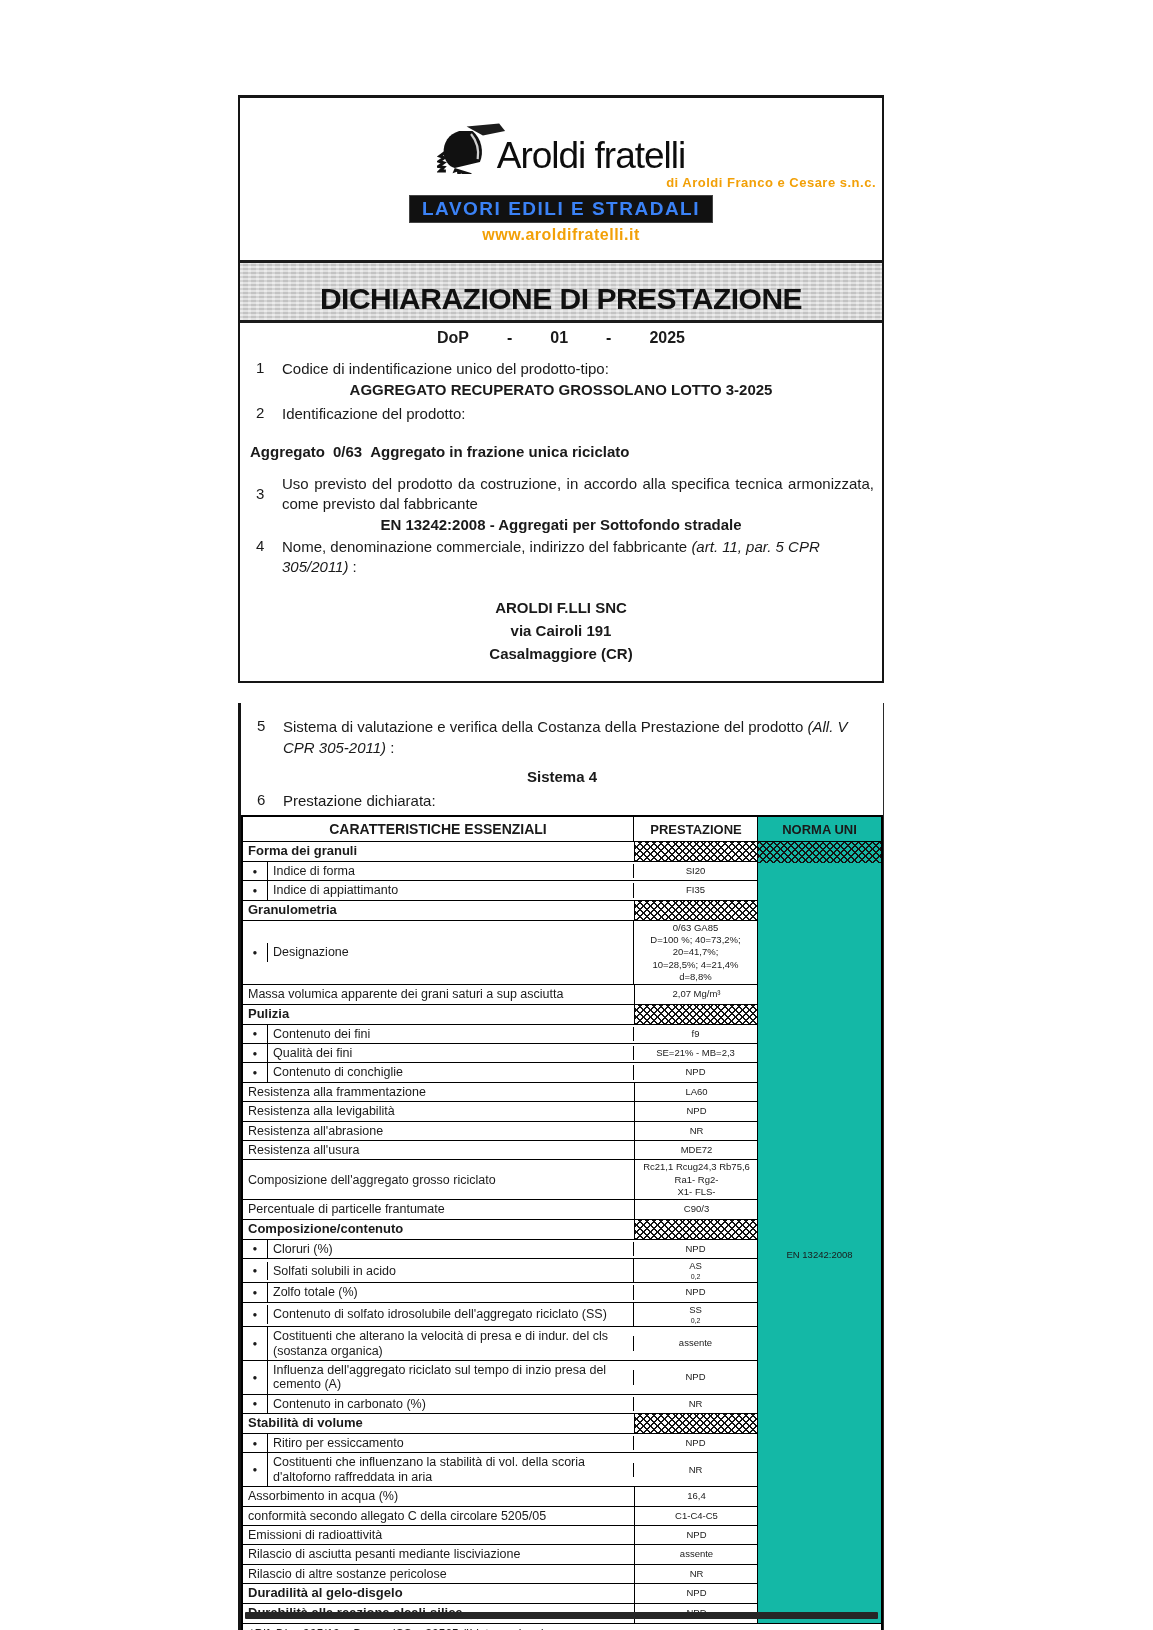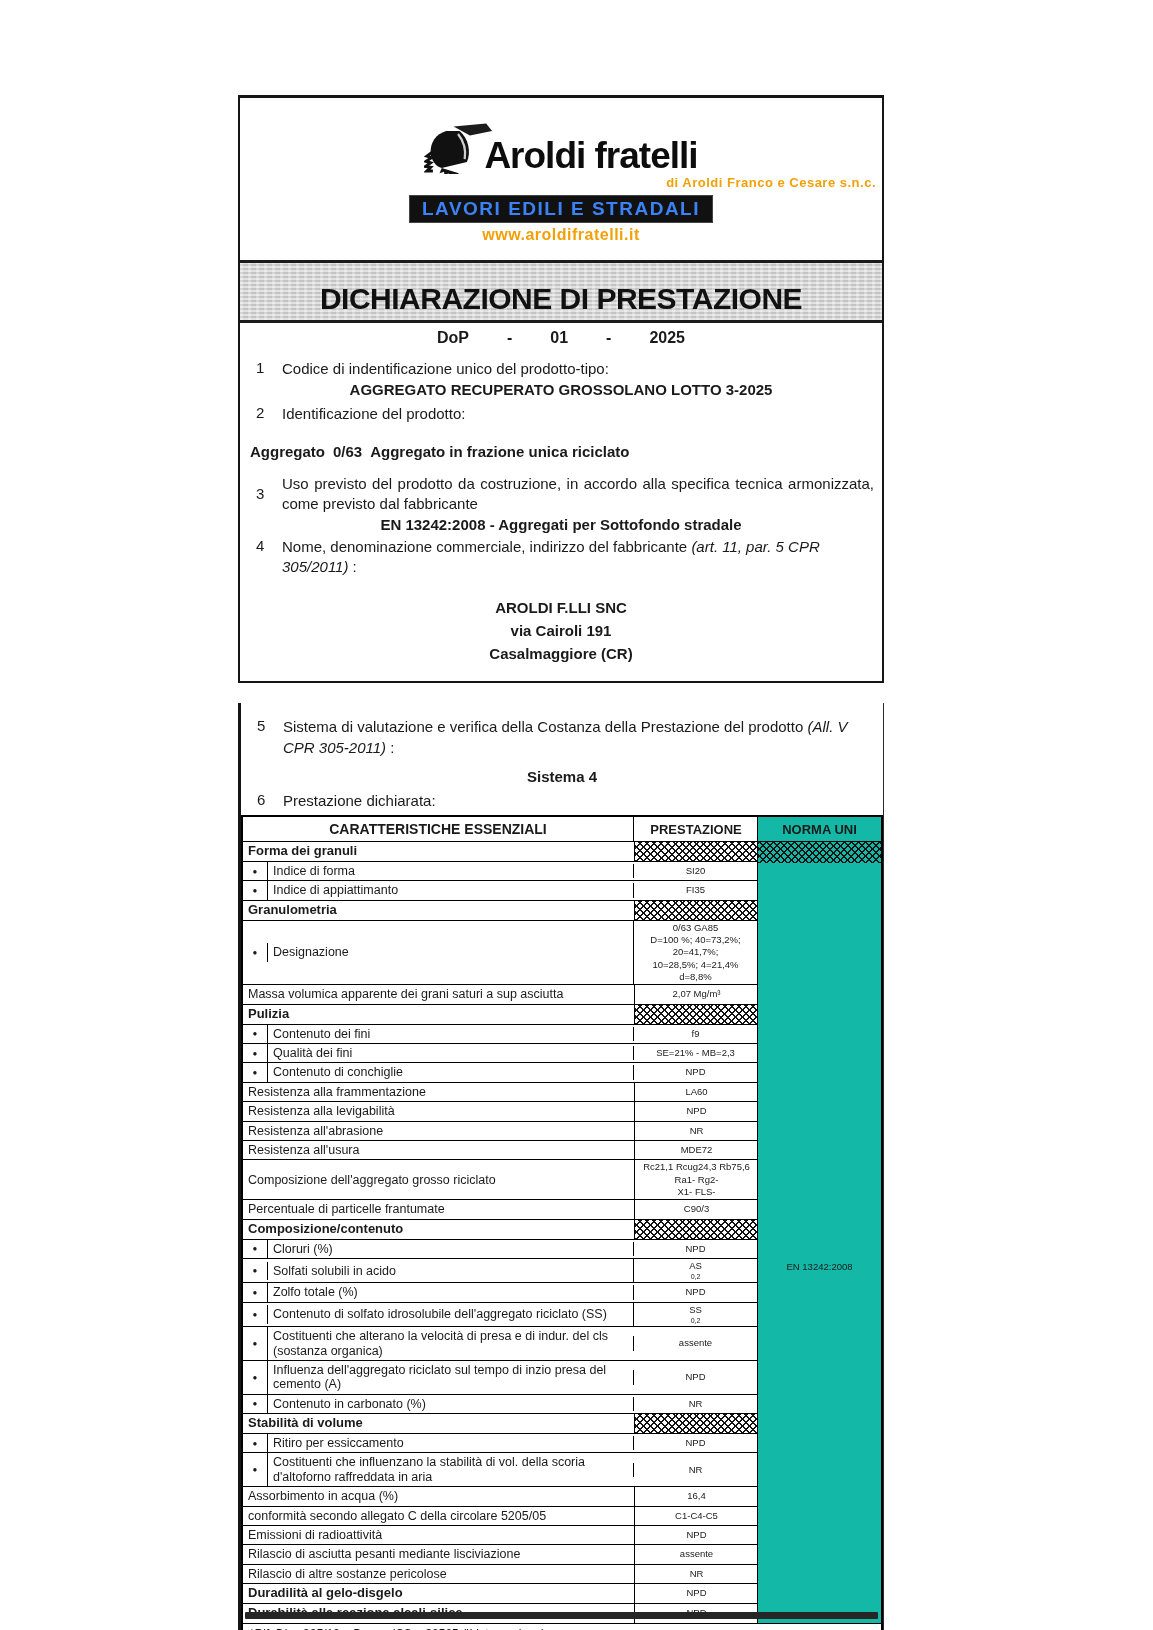--- a/index.html
+++ b/index.html
@@ -5,21 +5,21 @@
   html,body{margin:0;padding:0;}
   body{width:1153px;height:1630px;background:#ffffff;font-family:"Liberation Sans",sans-serif;color:#1a1a1a;position:relative;overflow:hidden;}
   .sheet{position:absolute;inset:0;background:#fff;}
   .doc{position:absolute;left:238px;top:95px;width:646px;}
 
   
   .box1{border:2px solid #151515;border-top-width:3px;padding:14px 0 16px 0;background:#fff;}
   .logo{display:flex;flex-direction:column;align-items:center;margin-top:6px;}
   .brandrow{display:flex;align-items:flex-end;position:relative;}
   .bucket{position:relative;margin-right:-14px;top:4px;}
-  .brand{font-size:37px;font-weight:bold;letter-spacing:-1px;color:#0d0d0d;line-height:1;}
+  .brand{font-size:37px;font-weight:normal;letter-spacing:-1px;color:#0d0d0d;line-height:1;}
   .brandsub{font-size:13px;font-weight:bold;color:#F2A007;margin-top:1px;letter-spacing:.5px;align-self:flex-end;margin-right:6px;}
   .banner{background:#111;color:#3b82f6;font-weight:bold;font-size:19px;letter-spacing:1.5px;padding:2px 12px;margin-top:5px;border:1px solid #444;}
   .web{color:#F2A007;font-weight:bold;font-size:16px;margin-top:3px;letter-spacing:.5px;}
   .titlebar{margin-top:16px;border-top:3px solid #1b1b1b;border-bottom:3px solid #1b1b1b;background:#d8d8d8;
     background-image:repeating-linear-gradient(0deg,rgba(255,255,255,.4) 0 2px,rgba(0,0,0,.05) 2px 4px),
                      repeating-linear-gradient(90deg,rgba(255,255,255,.18) 0 3px,rgba(0,0,0,.05) 3px 8px);
     text-align:center;padding:19px 0 4px 0;}
   .titlebar .t{font-size:30px;font-weight:bold;letter-spacing:-.5px;color:#111;}
   .doprow{display:flex;justify-content:center;gap:38px;font-weight:bold;font-size:16px;margin-top:6px;}
   .item{display:flex;margin-top:12px;padding-left:16px;padding-right:8px;}
@@ -373,21 +373,21 @@
             <div class="trow plain-bold">
               <div class="lcell">
                 <span class="ltext">Durabilità alla reazione alcali-silice</span>
               </div>
               <div class="vcell">NPD</div>
             </div>
           </div>
         <div class="norma-col" id="norma-col" style="height: 806px;">
           <div class="norma-header">NORMA UNI</div>
           <div class="norma-hatch hatch" id="norma-hatch" style="top: 25px; height: 21px;"></div>
-          <div class="norma-text" id="norma-text" style="top: 444px;">EN 13242:2008</div>
+          <div class="norma-text" id="norma-text" style="top: 432px;">EN 13242:2008</div>
         </div>
         <div class="tfoot">*Rif. Dlgs 205/10 – Parere ISS n.36565 (II integrazione)</div>
       </div>
 
     </div>
 
   </div>
 
   <div class="scanbar"></div>
 </div>

